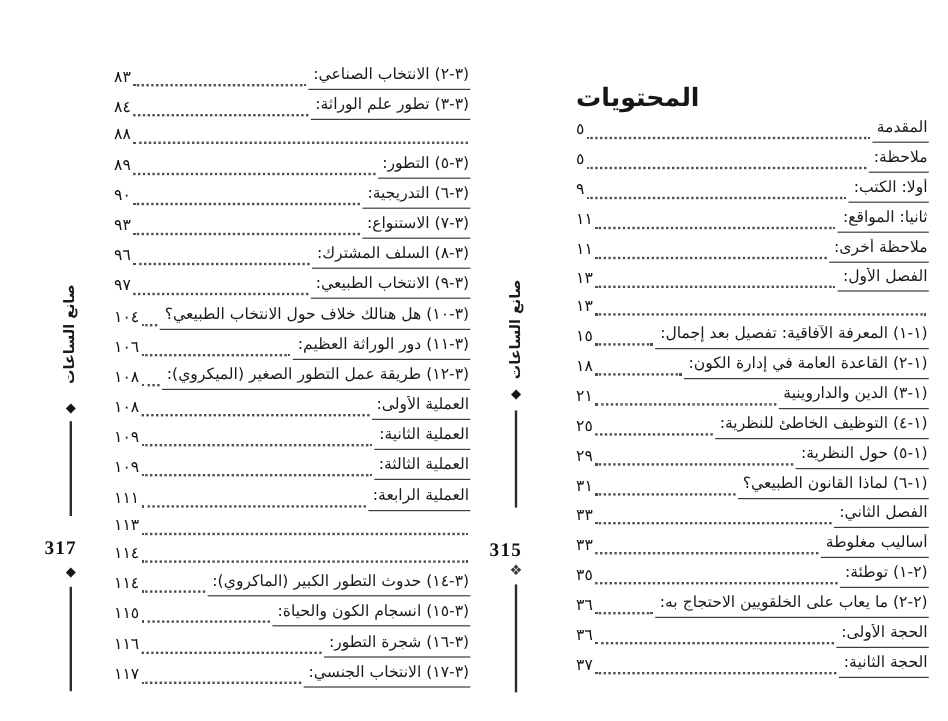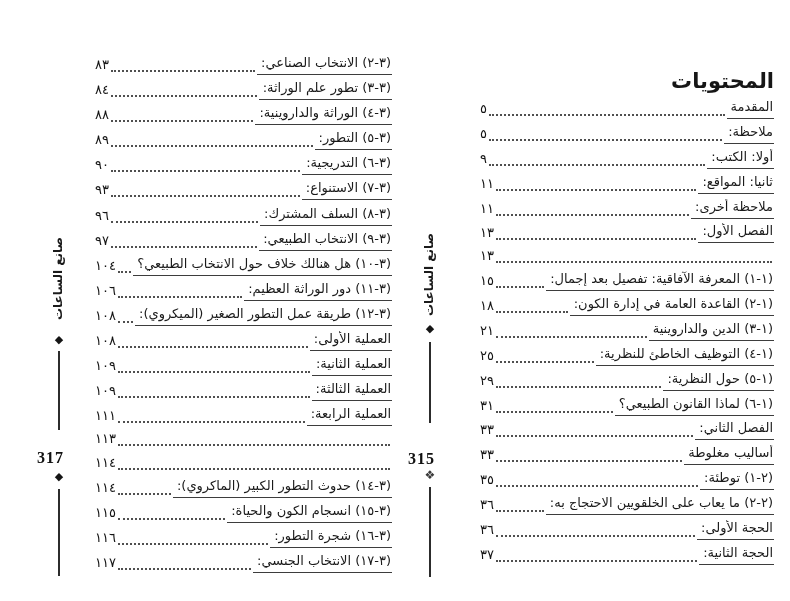--- a/index.html
+++ b/index.html
@@ -5,21 +5,21 @@
   html,body{margin:0;padding:0;background:#fff;}
   .spread{
     position:relative;width:790px;height:601px;background:#ffffff;overflow:hidden;
     font-family:"DejaVu Sans",sans-serif;color:#1c1c1c;
   }
   
   .toc-col{position:absolute;direction:rtl;}
   .toc-col-left{left:95px;top:55px;width:297px;height:518px;}
   .toc-col-right{left:480px;top:68px;width:294px;height:497px;}
   .toc-title{
-    margin:0;text-align:right;font-size:21px;font-weight:bold;color:#161616;
+    margin:0;text-align:left;font-size:21px;font-weight:bold;color:#161616;
     height:31px;line-height:26px;
   }
   .toc-rows{display:flex;flex-direction:column;justify-content:space-between;height:100%;}
   .toc-col-right .toc-rows{height:466px;}
   .toc-row{display:flex;direction:rtl;align-items:flex-end;font-size:13px;line-height:16px;white-space:nowrap;}
   .toc-label{
     border-bottom:1px solid #3d3d3d;padding:0 1px 3px 4px;color:#1a1a1a;
     overflow:hidden;max-width:100%;
   }
   .toc-dots{flex:1 1 auto;min-width:5px;border-bottom:2px dotted #4f4f4f;margin:0 2px 3px 2px;}
@@ -66,21 +66,20 @@
           <span class="toc-page">٨٣</span>
         </div>
 
         <div class="toc-row">
           <span class="toc-label">(٣-٣) تطور علم الوراثة:</span>
           <span class="toc-dots"></span>
           <span class="toc-page">٨٤</span>
         </div>
 
         <div class="toc-row">
-          <span class="toc-label">(٣-٤) الوراثة والداروينية:</span>
           <span class="toc-dots"></span>
           <span class="toc-page">٨٨</span>
         </div>
 
         <div class="toc-row">
           <span class="toc-label">(٣-٥) التطور:</span>
           <span class="toc-dots"></span>
           <span class="toc-page">٨٩</span>
         </div>
 

